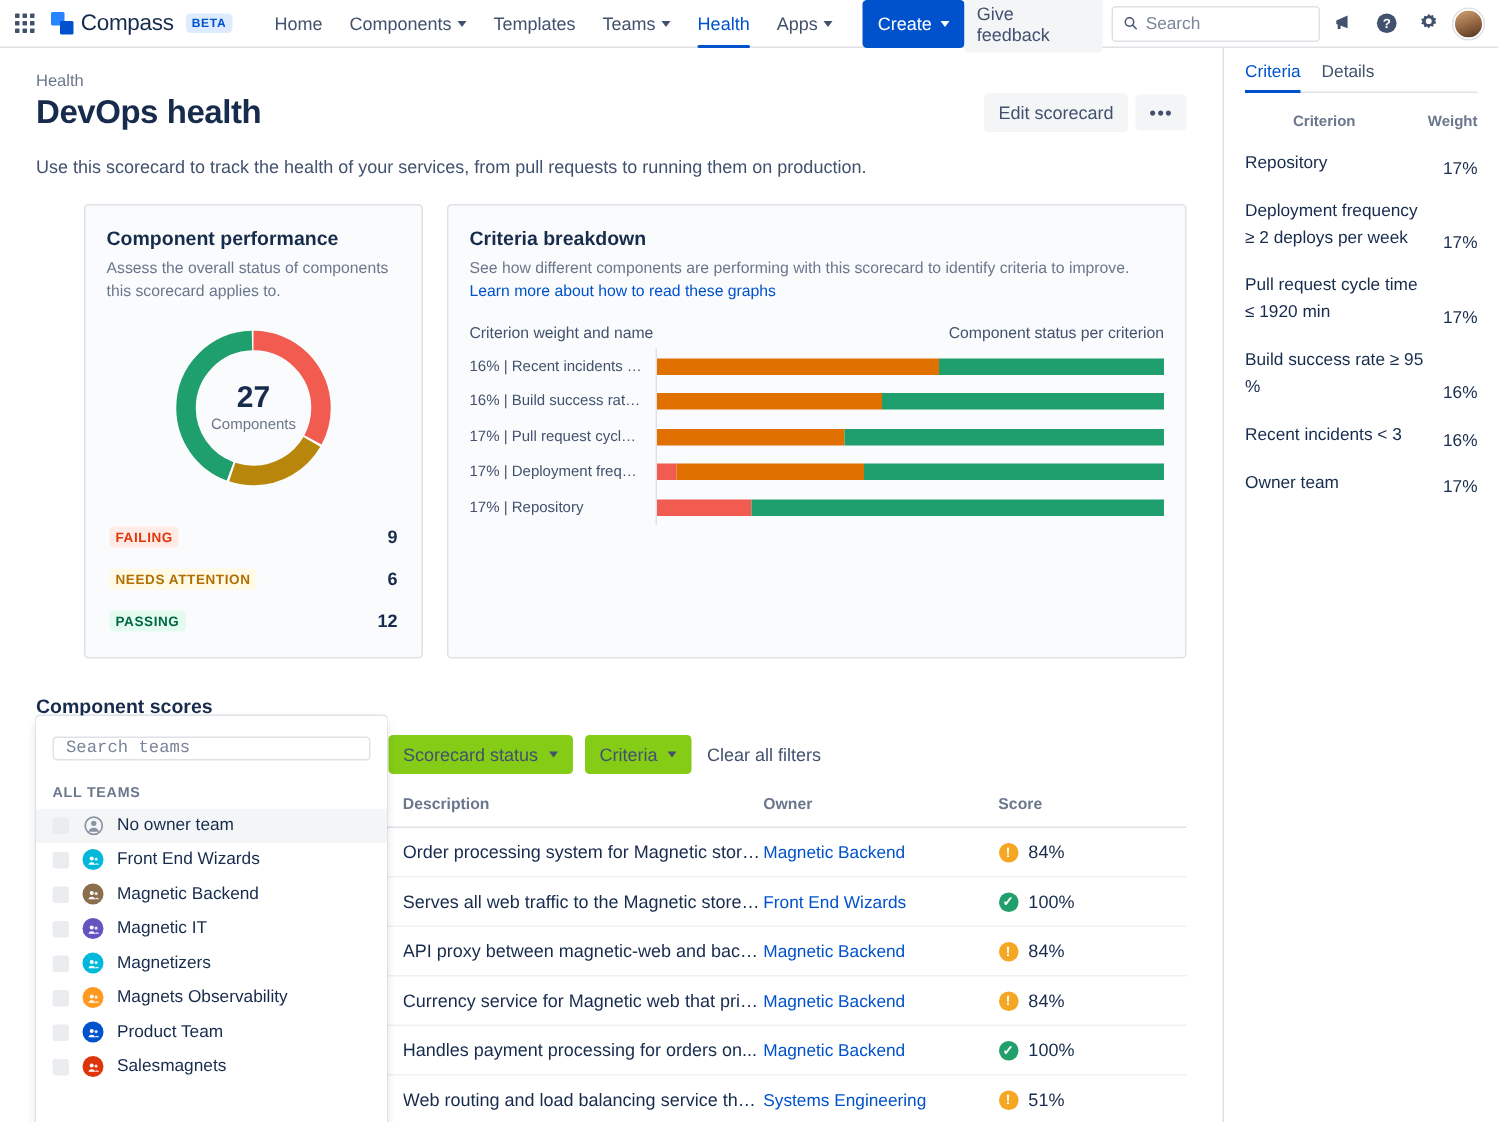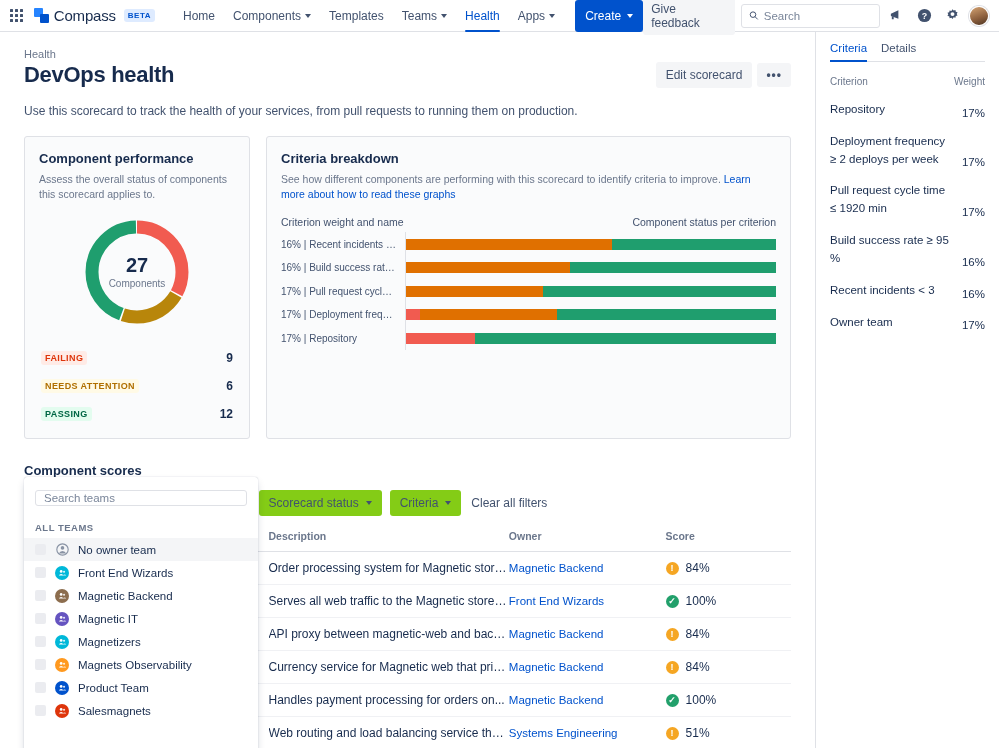--- a/index.html
+++ b/index.html
@@ -83,21 +83,21 @@
   .btn-soft {
     background:#f4f5f7; color:#42526e; border:none; border-radius:3px;
     font-size:12px; padding:6px 10px; cursor:pointer; font-family:"Liberation Sans", sans-serif;
   }
   .btn-soft.sq { padding:6px 9px; font-weight:700; letter-spacing:1px; line-height:12px; }
   .lede { font-size:12px; color:#42526e; margin-top:16px; }
 
   
   .cards { display:flex; gap:16px; margin-top:18px; }
   .card { border:1px solid #dfe1e6; border-radius:3px; background:#fafbfc; }
-  .card-perf { width:226px; padding:14px 14px 10px 14px; }
+  .card-perf { width:226px; padding:14px 14px 10px 14px;margin-left:32px; }
   .card-crit { flex:1; padding:14px 14px 10px 14px; }
   .card-title { font-size:13px; font-weight:600; color:#172b4d; }
   .card-sub { font-size:10.5px; color:#6b778c; margin-top:6px; line-height:1.45; }
   .card-sub a { color:#0052cc; text-decoration:none; }
 
   .donut-wrap { display:flex; justify-content:center; margin-top:14px; }
   .donut { position:relative; width:112px; height:112px; }
   .donut svg { transform: rotate(-90deg); display:block; }
   .donut-center {
     position:absolute; inset:0; display:flex; flex-direction:column;
@@ -171,38 +171,38 @@
   .dropdown {
     position:absolute; left:24px; top:445px; width:234px; height:303px;
     background:#fff; border-radius:3px;
     box-shadow: 0 4px 8px -2px rgba(9,30,66,0.25), 0 0 1px rgba(9,30,66,0.31);
     z-index:20; overflow:hidden; display:flex; flex-direction:column;
   }
   .dd-search-wrap { padding:11px 11px 6px 11px; }
   .dd-search {
     width:100%; height:16px; border:1px solid #dfe1e6; border-radius:3px;
     padding:0 8px; font-size:11.5px; color:#172b4d; outline:none;
-    font-family:Liberation Sans, sans-serif;
+    font-family:Liberation Mono, monospace;
   }
   .dd-search::placeholder { color:#7a869a; }
   .dd-group { font-size:9.5px; font-weight:700; letter-spacing:0.5px; color:#6b778c; padding:10px 11px 5px 11px; }
   .dd-list { overflow:hidden; flex:1; }
   .dd-item { display:flex; align-items:center; gap:9px; padding:4.5px 11px; cursor:pointer; }
   .dd-item.hover { background:#f4f5f7; }
   .dd-cb { width:11px;height:11px;background:#ebecf0;border-radius:2px;flex:none; }
   .team-av { width:14px;height:14px;border-radius:50%;flex:none;display:flex;align-items:center;justify-content:center; }
   .team-av svg { width:9px; height:9px; }
   .dd-label { font-size:11.5px; color:#172b4d; }
 
   
   .rail-tabs { display:flex; gap:14px; border-bottom:1px solid #dfe1e6; }
   .rail-tab { font-size:11.5px; color:#42526e; padding:0 0 7px 0; cursor:pointer; position:relative; }
   .rail-tab.active { color:#0052cc; font-weight:500; }
   .rail-tab.active::after { content:""; position:absolute; left:0;right:0;bottom:-1px;height:2px;background:#0052cc; }
-  .rail-head { display:flex; margin-top:14px; font-size:10px; font-weight:400; color:#6b778c; }
+  .rail-head { display:flex; margin-top:14px; font-size:10px; font-weight:700; color:#6b778c;margin-left:32px; }
   .rail-head .w { margin-left:auto; }
   .rail-row { display:flex; margin-top:14px; gap:8px; align-items:flex-start; }
   .rail-crit { font-size:11.5px; color:#172b4d; line-height:1.55; flex:1; }
   .rail-weight { font-size:11.5px; color:#172b4d; align-self:flex-end; white-space:nowrap; }
 </style>
 </head>
 <body>
 
 <div class="topnav">
   <div class="apps-grid">

